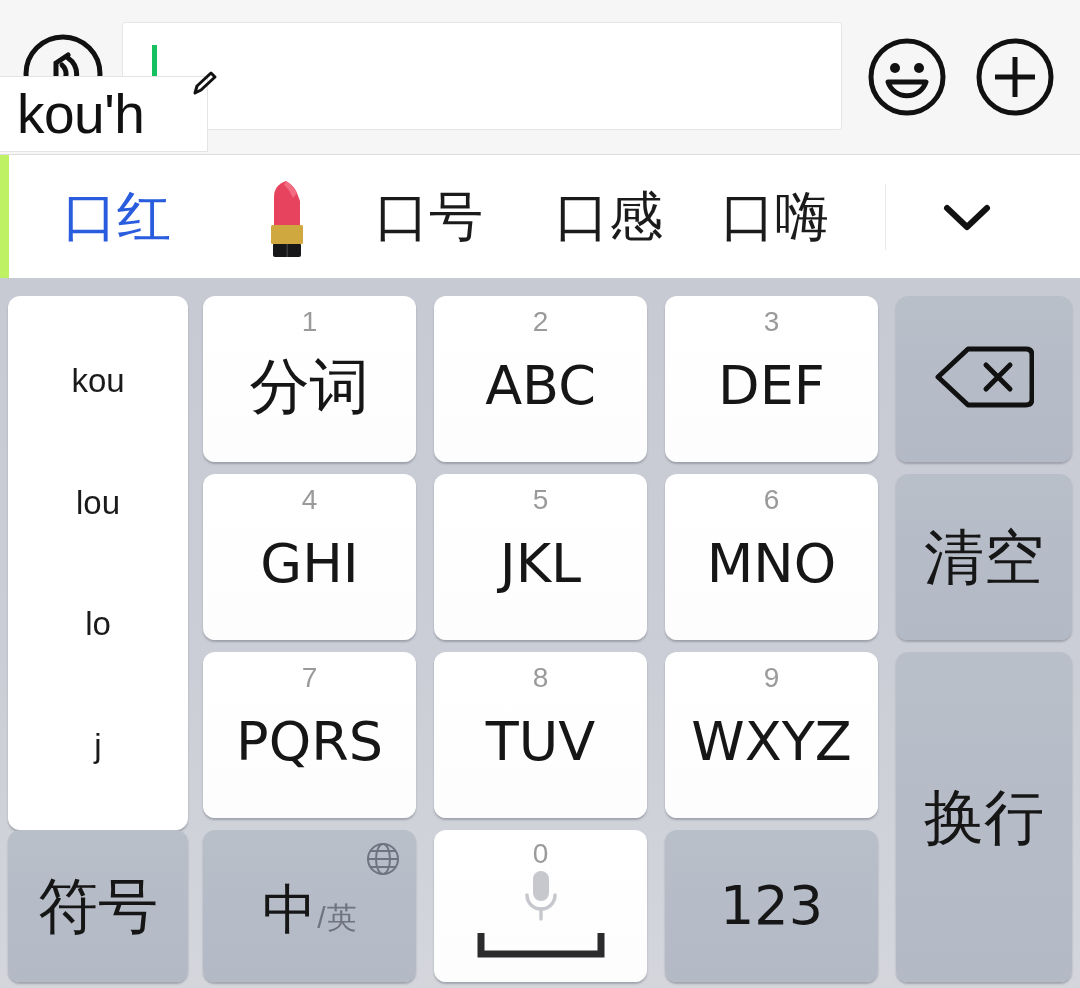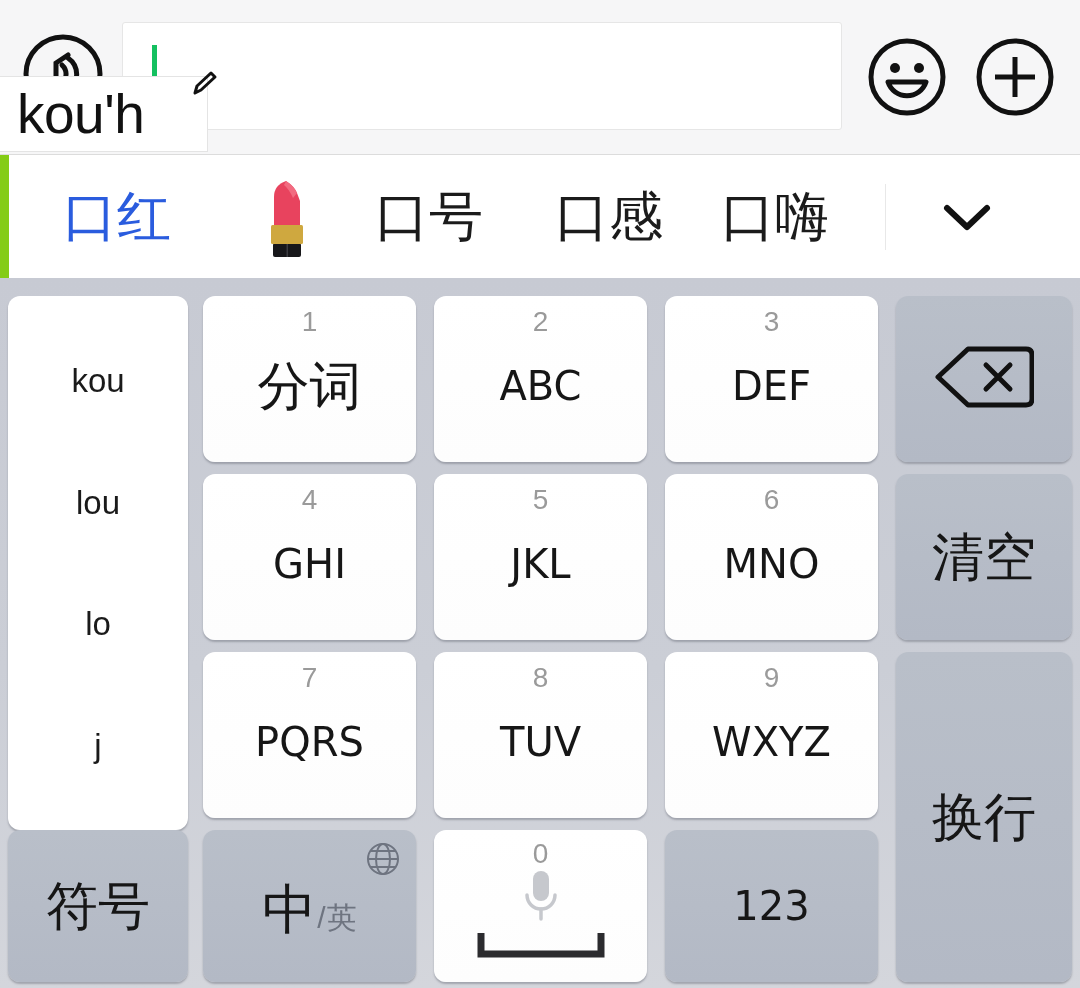--- a/index.html
+++ b/index.html
@@ -9,21 +9,21 @@
     height: 988px;
     overflow: hidden;
     font-family: "Liberation Sans", "DejaVu Sans", sans-serif;
     background: #ffffff;
   }
 
   #app {
     position: relative;
     width: 1080px;
     height: 703px;
-    background: #84cc16;
+    background: #bef264;
     text-decoration: underline;
   }
 
   
   .compose-bar {
     position: absolute;
     left: 0; top: 0;
     width: 1080px; height: 155px;
     background: #f6f6f7;
     border-bottom: 1px solid #dcdcdc;
@@ -149,27 +149,27 @@
 
   .key-num {
     position: absolute;
     top: 12px; left: 0; right: 0;
     text-align: center;
     font-size: 28px;
     color: #9a9a9a;
     line-height: 1;
   }
   .key-main {
-    font-size: 40px;
+    font-size: 54px;
     color: #161616;
     line-height: 1;
     margin-top: 14px;
     font-family: "DejaVu Sans", "Liberation Sans", sans-serif;
   }
-  .key-main.cjk { font-size: 52px; }
+  .key-main.cjk { font-size: 60px; }
   .key-main.nomargin { margin-top: 0; }
 
   
   .pinyin-key {
     position: absolute;
     left: 8px; top: 296px;
     width: 180px; height: 534px;
     background: #ffffff;
     border-radius: 12px;
     box-shadow: 0 2px 2px rgba(120,124,135,0.55);

